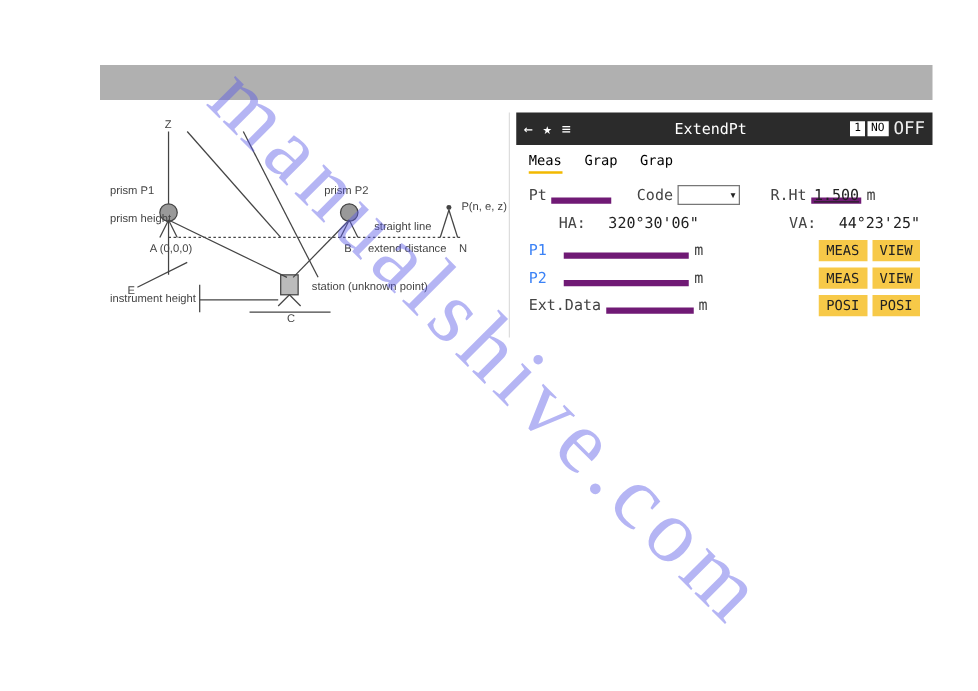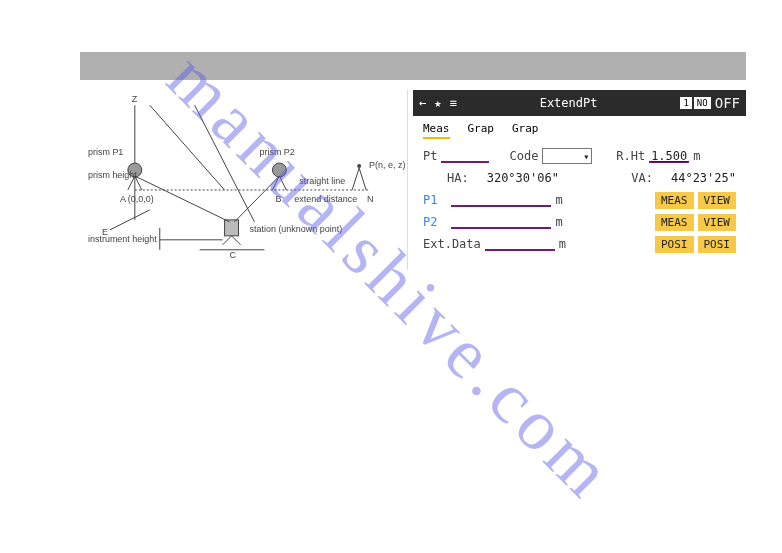--- a/index.html
+++ b/index.html
@@ -44,21 +44,21 @@
   .tb-off { font-size: 14px; color: #eee; padding-left:2px; }
 
   .tabs { display: flex; gap: 18px; padding: 6px 10px 4px; font-size: 11px; }
   .tab { cursor: pointer; color: #000; }
   .tab.active { border-bottom: 2px solid #f2b900; padding-bottom: 2px; }
 
   .content { padding: 2px 10px; }
   .row { display: flex; align-items: center; height: 22px; gap: 4px; }
   .lbl { color: #444; }
   .link { color: #3b82f6; cursor: pointer; }
-  .under { border-bottom: 2px solid #701a75; min-width: 50px; display: inline-block; height: 14px; text-align: right; padding-right: 2px; text-decoration: underline; }
+  .under { border-bottom: 5px solid #701a75; min-width: 50px; display: inline-block; height: 14px; text-align: right; padding-right: 2px; text-decoration: underline; }
   .dropdown { border: 1px solid #777; width: 50px; height: 16px; display: inline-flex; justify-content: flex-end; align-items: center; padding-right: 2px; background: #fff; font-size: 10px; }
   .btn {
     background: #f7c948; color: #222; border: none;
     padding: 2px 6px; font-family: monospace; font-size: 11px;
     cursor: pointer;
   }
   .sp { flex: 1; }
 
   .watermark {
     position: absolute;

